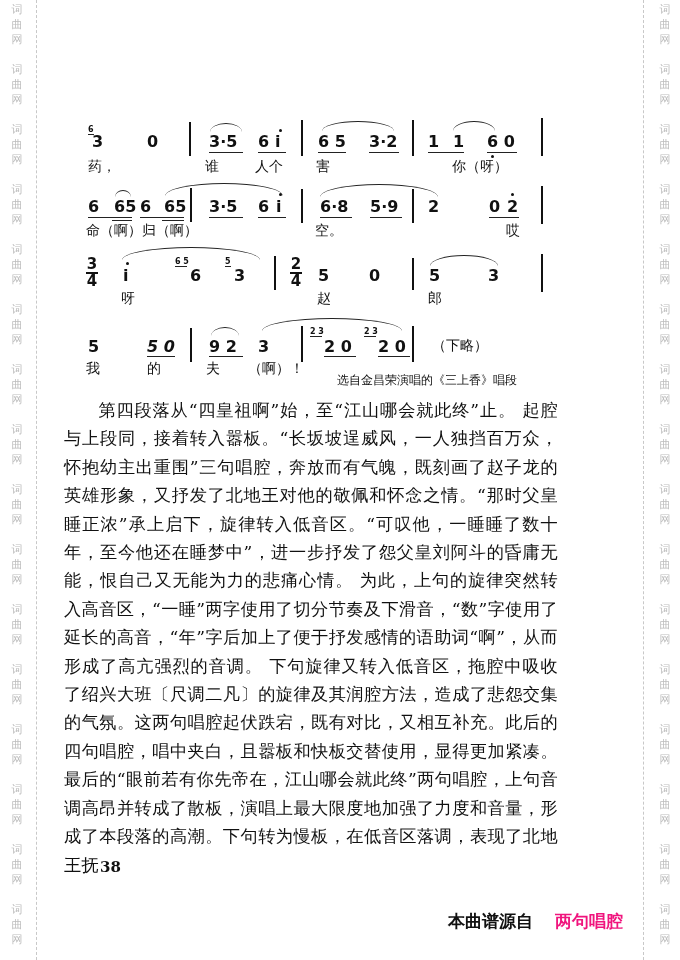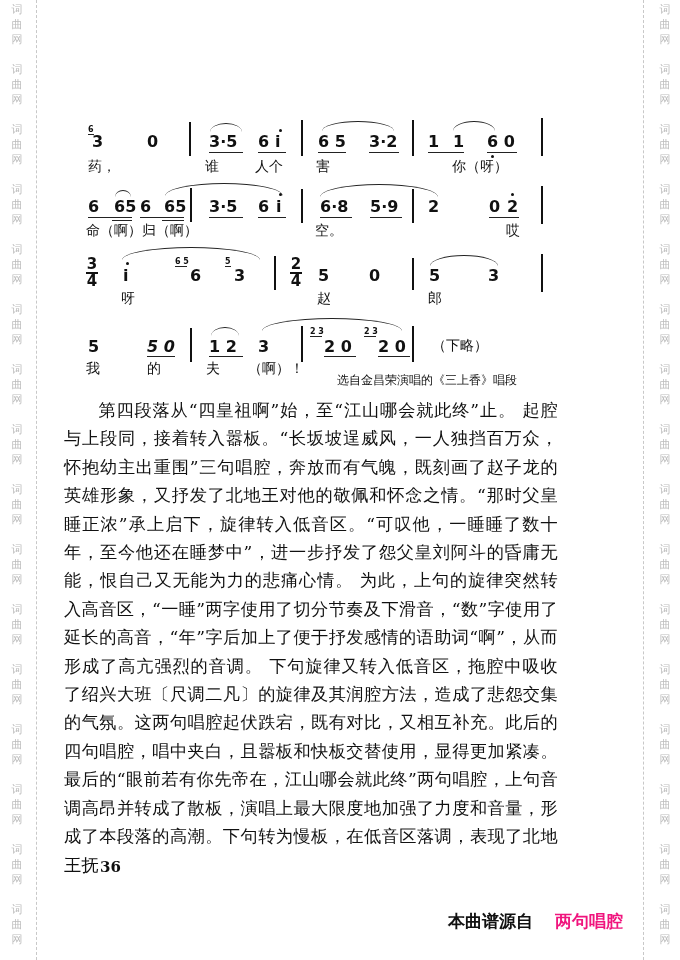--- a/index.html
+++ b/index.html
@@ -322,21 +322,21 @@
     <span class="ly" style="left:428px;top:290px;">郎</span>
   </div>
 
   <div>
     <span class="n" style="left:88px;top:338px;">5</span>
     <span class="n" style="left:147px;top:338px;font-style:italic;">5 0</span>
     <span class="ul" style="left:147px;top:356px;width:28px;"></span>
     <div class="bar" style="left:190px;top:328px;height:34px;"></div>
 
     <div class="slur" style="left:211px;top:327px;width:28px;height:8px;"></div>
-    <span class="n" style="left:209px;top:338px;">1 2</span>
+    <span class="n" style="left:209px;top:338px;">9 2</span>
     <span class="ul" style="left:209px;top:356px;width:34px;"></span>
     <span class="n" style="left:258px;top:338px;">3</span>
     <div class="slur" style="left:262px;top:318px;width:140px;height:12px;"></div>
     <div class="bar" style="left:301px;top:326px;height:36px;"></div>
 
     <span class="grace" style="left:310px;top:328px;">2 3</span>
     <span class="ul" style="left:310px;top:336px;width:12px;"></span>
     <span class="n" style="left:324px;top:338px;">2 0</span>
     <span class="ul" style="left:324px;top:356px;width:32px;"></span>
     <span class="grace" style="left:364px;top:328px;">2 3</span>
@@ -353,18 +353,18 @@
     <span class="ly" style="left:248px;top:360px;">（啊）！</span>
 
     <span class="src" style="left:337px;top:372px;">选自金昌荣演唱的《三上香》唱段</span>
   </div>
 </div>
 
 <div class="body-text">
   <p>第四段落从“四皇祖啊”始，至“江山哪会就此终”止。 起腔与上段同，接着转入嚣板。“长坂坡逞威风，一人独挡百万众，怀抱幼主出重围”三句唱腔，奔放而有气魄，既刻画了赵子龙的英雄形象，又抒发了北地王对他的敬佩和怀念之情。“那时父皇睡正浓”承上启下，旋律转入低音区。“可叹他，一睡睡了数十年，至今他还在睡梦中”，进一步抒发了怨父皇刘阿斗的昏庸无能，恨自己又无能为力的悲痛心情。 为此，上句的旋律突然转入高音区，“一睡”两字使用了切分节奏及下滑音，“数”字使用了延长的高音，“年”字后加上了便于抒发感情的语助词“啊”，从而形成了高亢强烈的音调。 下句旋律又转入低音区，拖腔中吸收了绍兴大班〔尺调二凡〕的旋律及其润腔方法，造成了悲怨交集的气氛。这两句唱腔起伏跌宕，既有对比，又相互补充。此后的四句唱腔，唱中夹白，且嚣板和快板交替使用，显得更加紧凑。 最后的“眼前若有你先帝在，江山哪会就此终”两句唱腔，上句音调高昂并转成了散板，演唱上最大限度地加强了力度和音量，形成了本段落的高潮。下句转为慢板，在低音区落调，表现了北地王抚</p>
 </div>
 
-<div class="page-num">36</div>
+<div class="page-num">38</div>
 
 <div class="footer">
   <span class="from">本曲谱源自</span>
   <span class="site" style="color: rgb(240, 20, 125);">两句唱腔</span>
 </div>
 
 </body></html>

